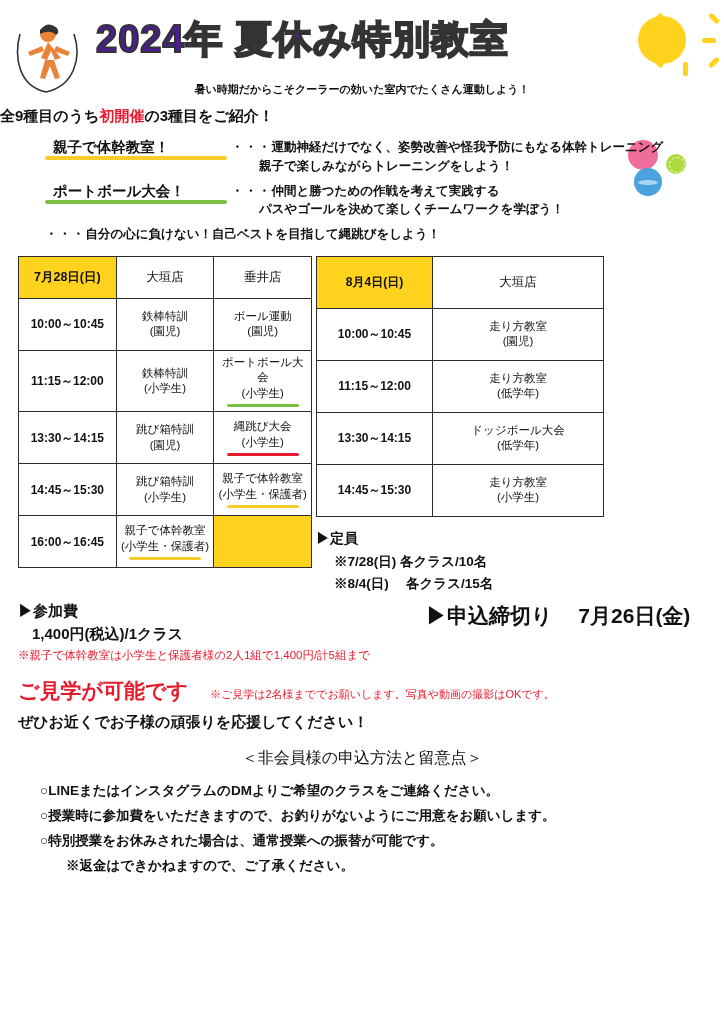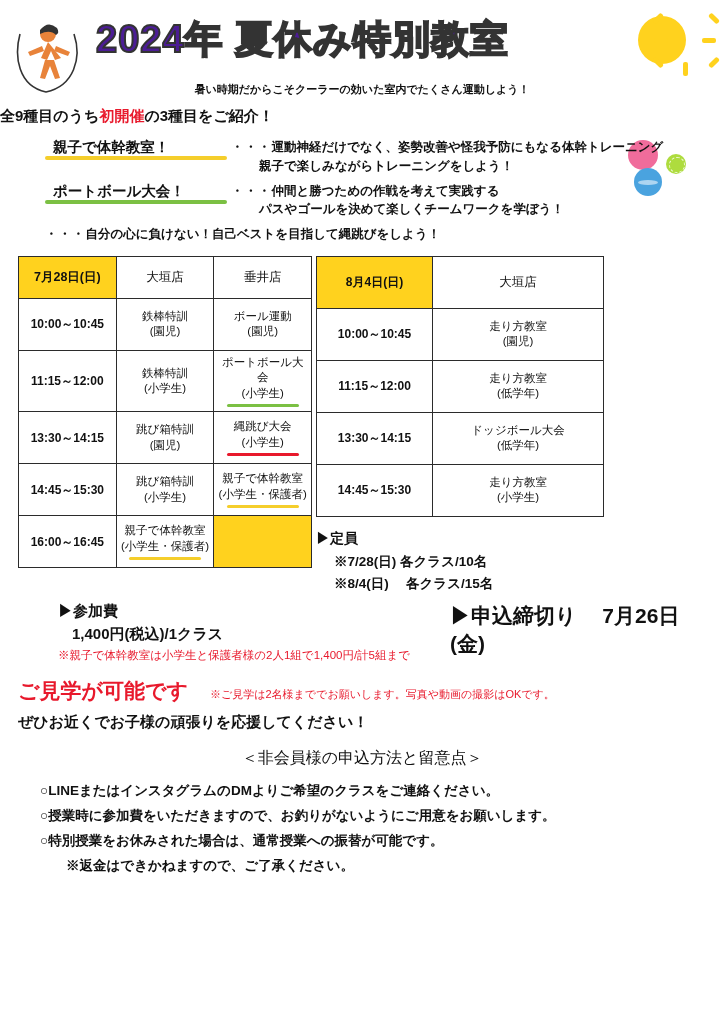--- a/index.html
+++ b/index.html
@@ -190,22 +190,21 @@
     font-weight: bold;
     line-height: 1.7;
   }
   .cap-block .sub { padding-left: 18px; font-size: 13.5px; }
 
   
   .fees {
     display: flex;
     padding: 0 18px;
     margin-top: 6px;
-    gap: 12px;
-    margin-left: 40px;
+    gap: 28px;
   }
   .fees-left { width: 380px; }
   .fees-right { flex: 1; }
   .sec-head { font-size: 15px; font-weight: bold; }
   .fee-amount { font-size: 15px; font-weight: bold; padding-left: 14px; margin-top: 4px; }
   .fee-note { font-size: 11.5px; color: #E8192C; margin-top: 4px; }
   .deadline { font-size: 21px; font-weight: bold; }
   .deadline .date { margin-left: 20px; }
 
   

